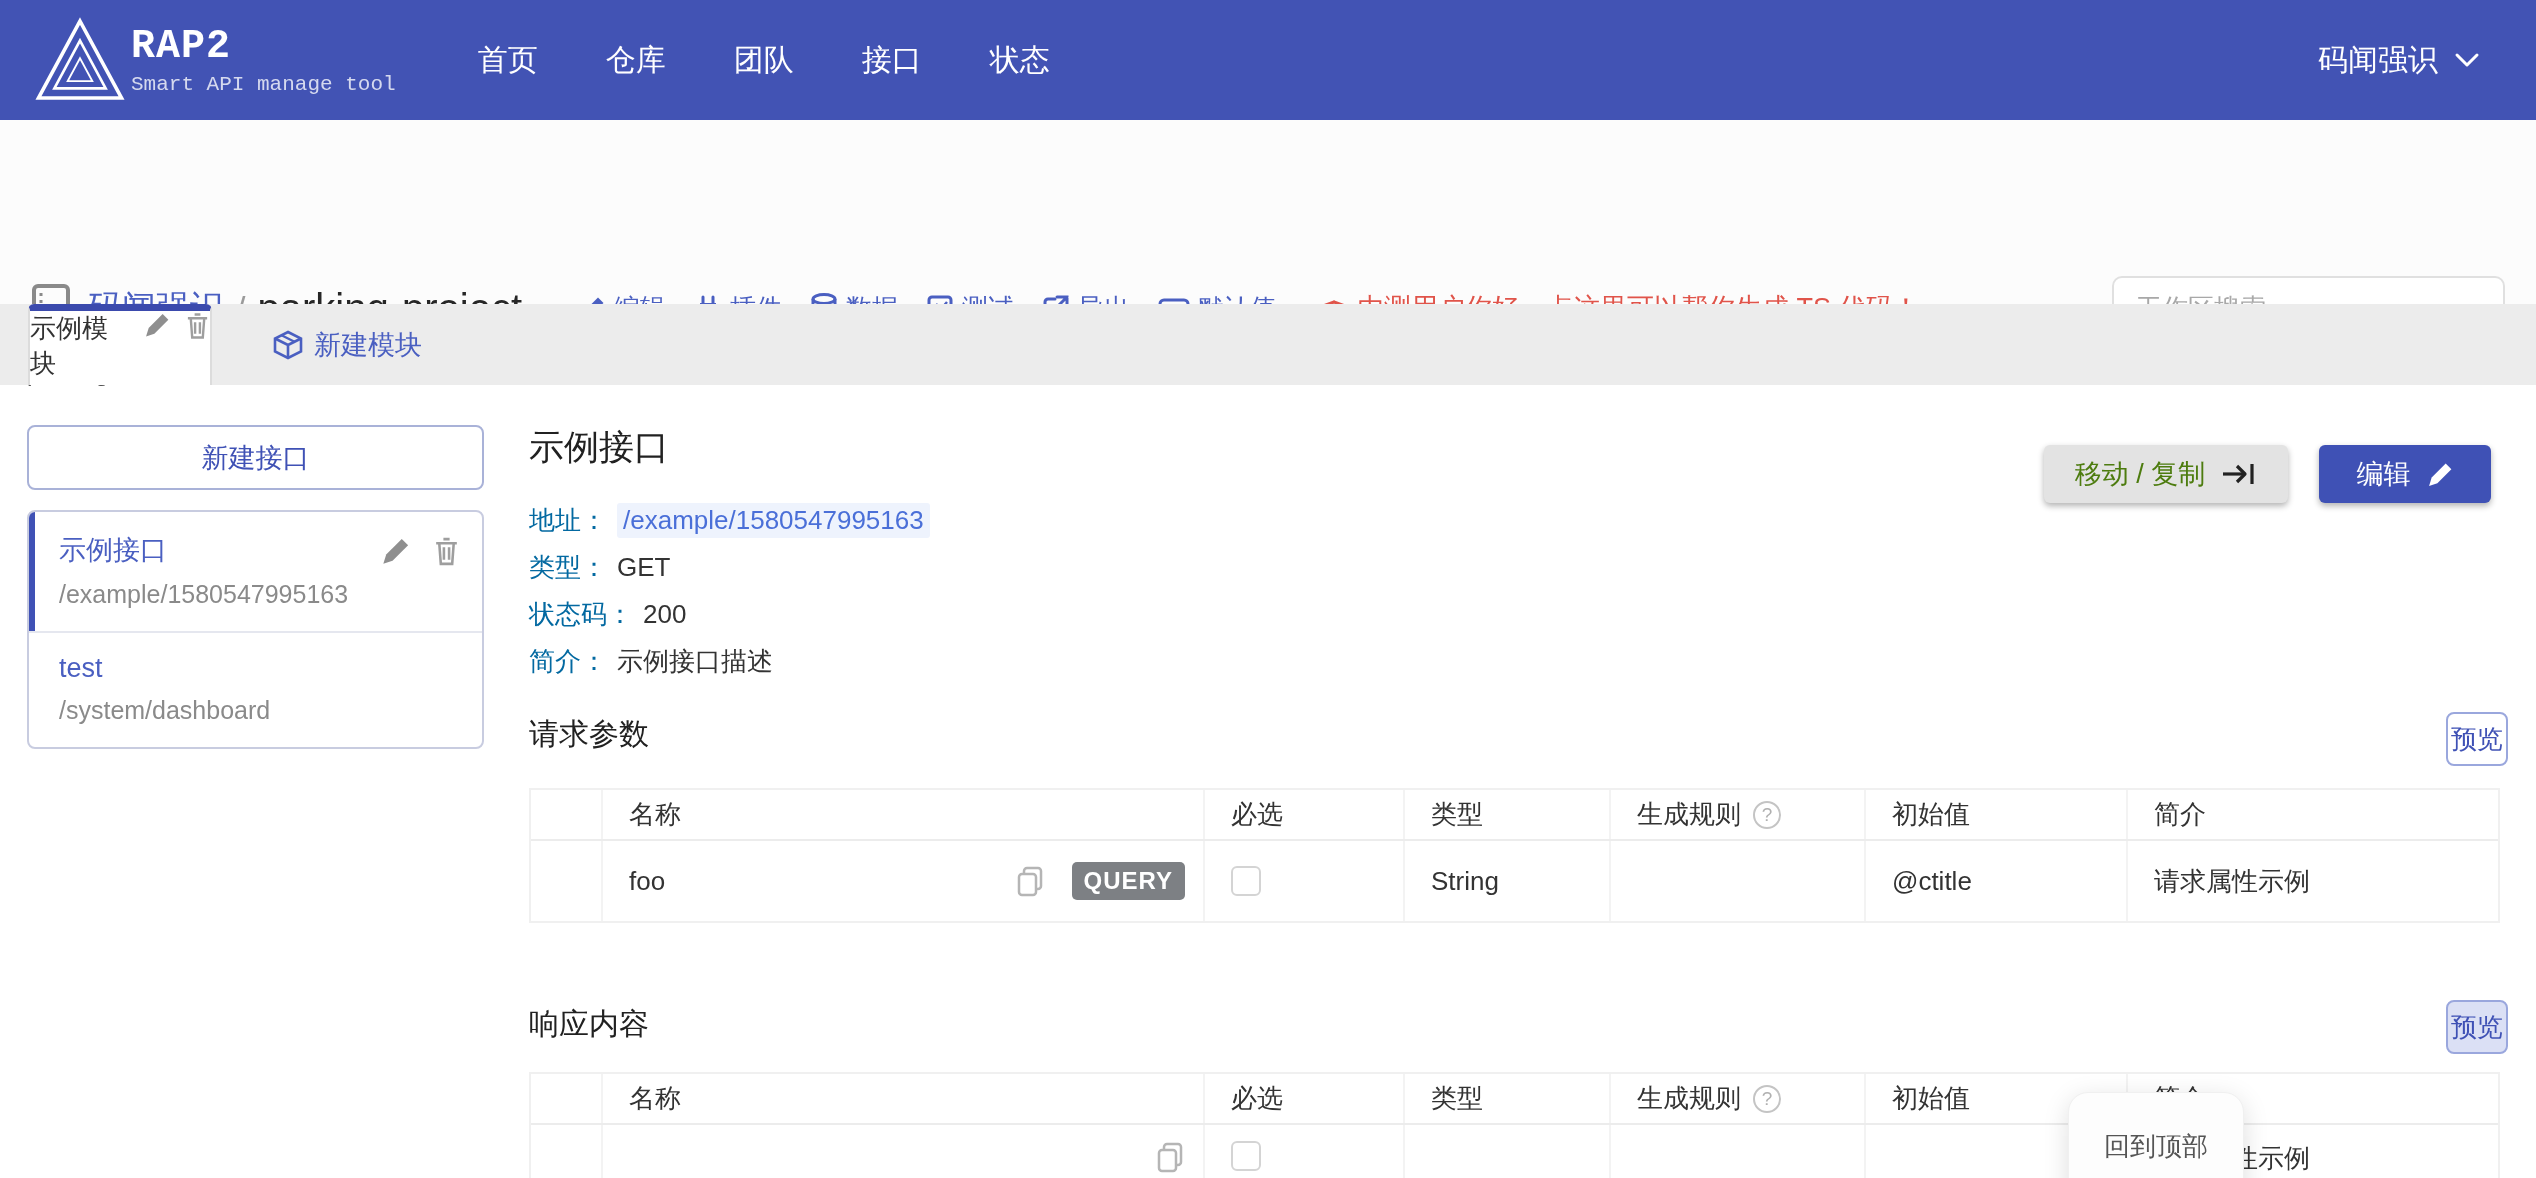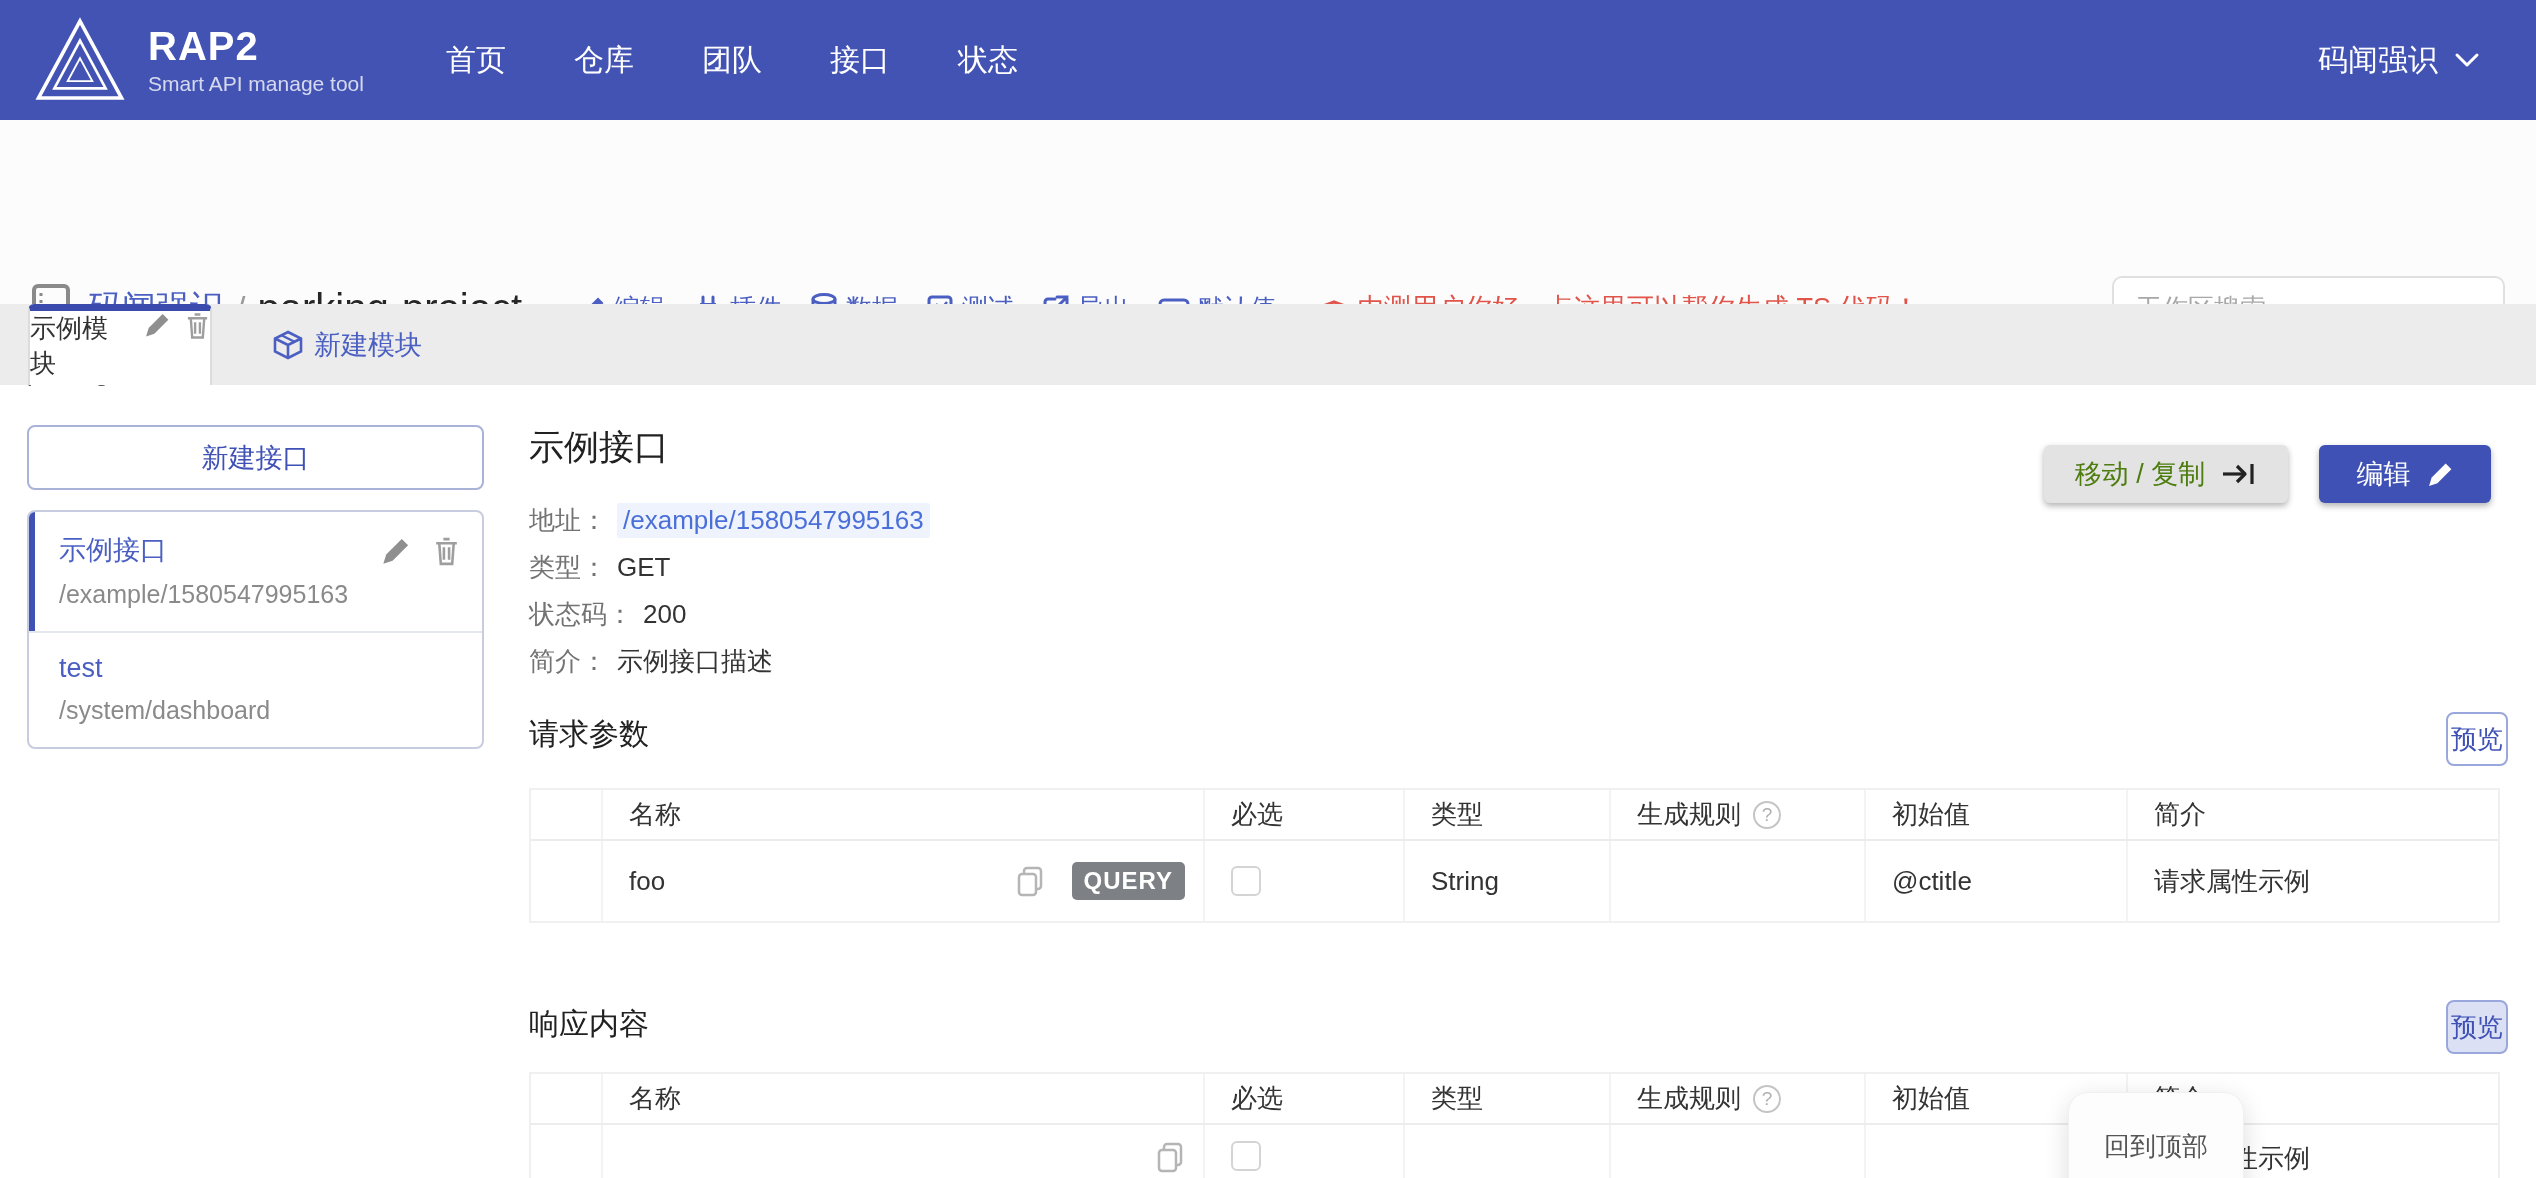--- a/index.html
+++ b/index.html
@@ -4,21 +4,21 @@
 <style>
   * { margin:0; padding:0; box-sizing:border-box; }
   html,body { width:2536px; height:1178px; }
   body { font-family:"Liberation Sans","DejaVu Sans",sans-serif; background:#ffffff; color:#333; }
   .page { position:relative; width:2536px; height:1178px; overflow:hidden; background:#fff; }
 
   
   .navbar { position:absolute; top:0; left:0; width:2536px; height:120px; background:#4253b4; display:flex; align-items:center; }
   .logo { display:flex; align-items:center; margin-left:34px; }
   .logo-svg { width:92px; height:94px; }
-  .logo-text { margin-left:22px; }
+  .logo-text { margin-left:5px;font-family:Liberation Mono, monospace; }
   .logo-title { color:#fff; font-size:40px; font-weight:bold; letter-spacing:1px; line-height:44px; }
   .logo-sub { color:rgba(255,255,255,0.78); font-size:21px; margin-top:4px; }
   .nav-items { display:flex; margin-left:82px; }
   .nav-item { color:#fff; font-size:30px; margin-right:68px; cursor:pointer; }
   .nav-account { position:absolute; right:56px; top:0; height:120px; display:flex; align-items:center; color:#fff; font-size:30px; cursor:pointer; }
   .nav-account svg { margin-left:16px; }
 
   
   .header-area { position:absolute; top:120px; left:0; width:2536px; height:184px; background:#fcfcfc; }
   .crumb-row { position:absolute; left:30px; top:156px; height:64px; display:flex; align-items:center; white-space:nowrap; }
@@ -55,21 +55,21 @@
   .if-icons svg { margin-left:22px; cursor:pointer; }
 
   
   .detail-title { position:absolute; left:529px; top:424px; font-size:35px; color:#212121; font-weight:400; }
   .btn-move { position:absolute; left:2044px; top:445px; width:244px; height:58px; background:#e3e3e3; border:none; border-radius:6px; font-size:27px; color:#4d7c0f; display:flex; align-items:center; justify-content:center; box-shadow:0 3px 6px rgba(0,0,0,0.3); cursor:pointer; font-family:Liberation Sans, sans-serif; }
   .btn-move svg { margin-left:16px; }
   .btn-edit { position:absolute; left:2319px; top:445px; width:172px; height:58px; background:#3f51b5; border:none; border-radius:6px; font-size:27px; color:#fff; display:flex; align-items:center; justify-content:center; box-shadow:0 3px 6px rgba(0,0,0,0.3); cursor:pointer; font-family:inherit; }
   .btn-edit svg { margin-left:16px; }
   .fields { position:absolute; left:529px; top:497px; }
   .field { height:47px; display:flex; align-items:center; font-size:26px; color:#333; }
-  .field-label { color:#737373; margin-right:10px; }
+  .field-label { color:#0369a1; margin-right:10px; }
   .field-link { color:#4a6fd8; background:#eef3fd; padding:2px 6px; border-radius:3px; text-decoration:none; cursor:pointer; }
 
   
   .sec-title { position:absolute; left:529px; font-size:30px; color:#212121; font-weight:400; }
   .btn-preview { position:absolute; left:2418px; width:62px; height:54px; border:2px solid #9aa7dd; border-radius:8px; background:#fff; color:#3f51b5; font-size:26px; display:flex; align-items:center; justify-content:center; cursor:pointer; font-family:inherit;margin-left:28px; }
   .btn-preview.pressed { background:#dbe0f5; }
 
   
   .tbl { position:absolute; left:529px; width:1971px; border:2px solid #f0f0f0; background:#fff; }
   .tr { display:grid; grid-template-columns:72px 602px 200px 206px 255px 262px 360px; }

